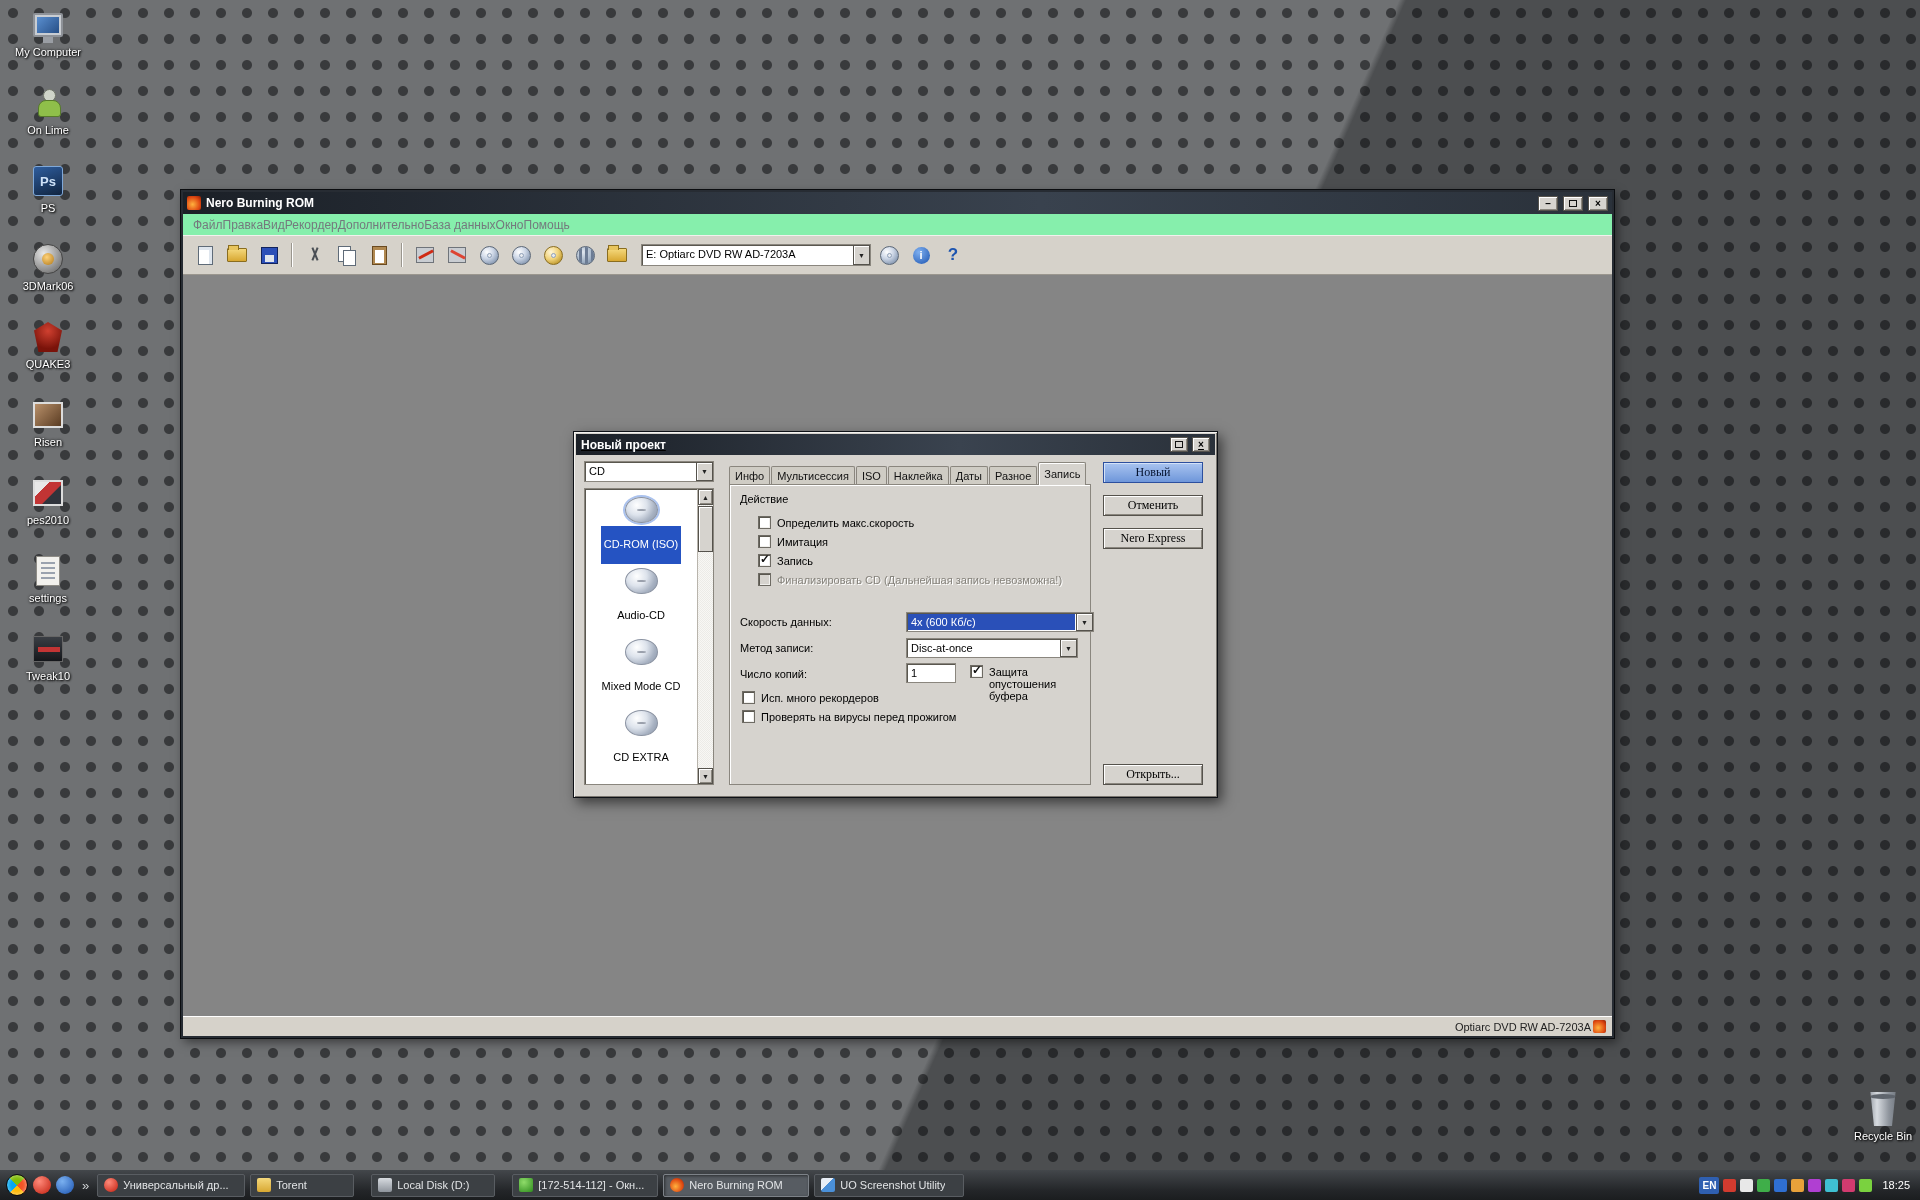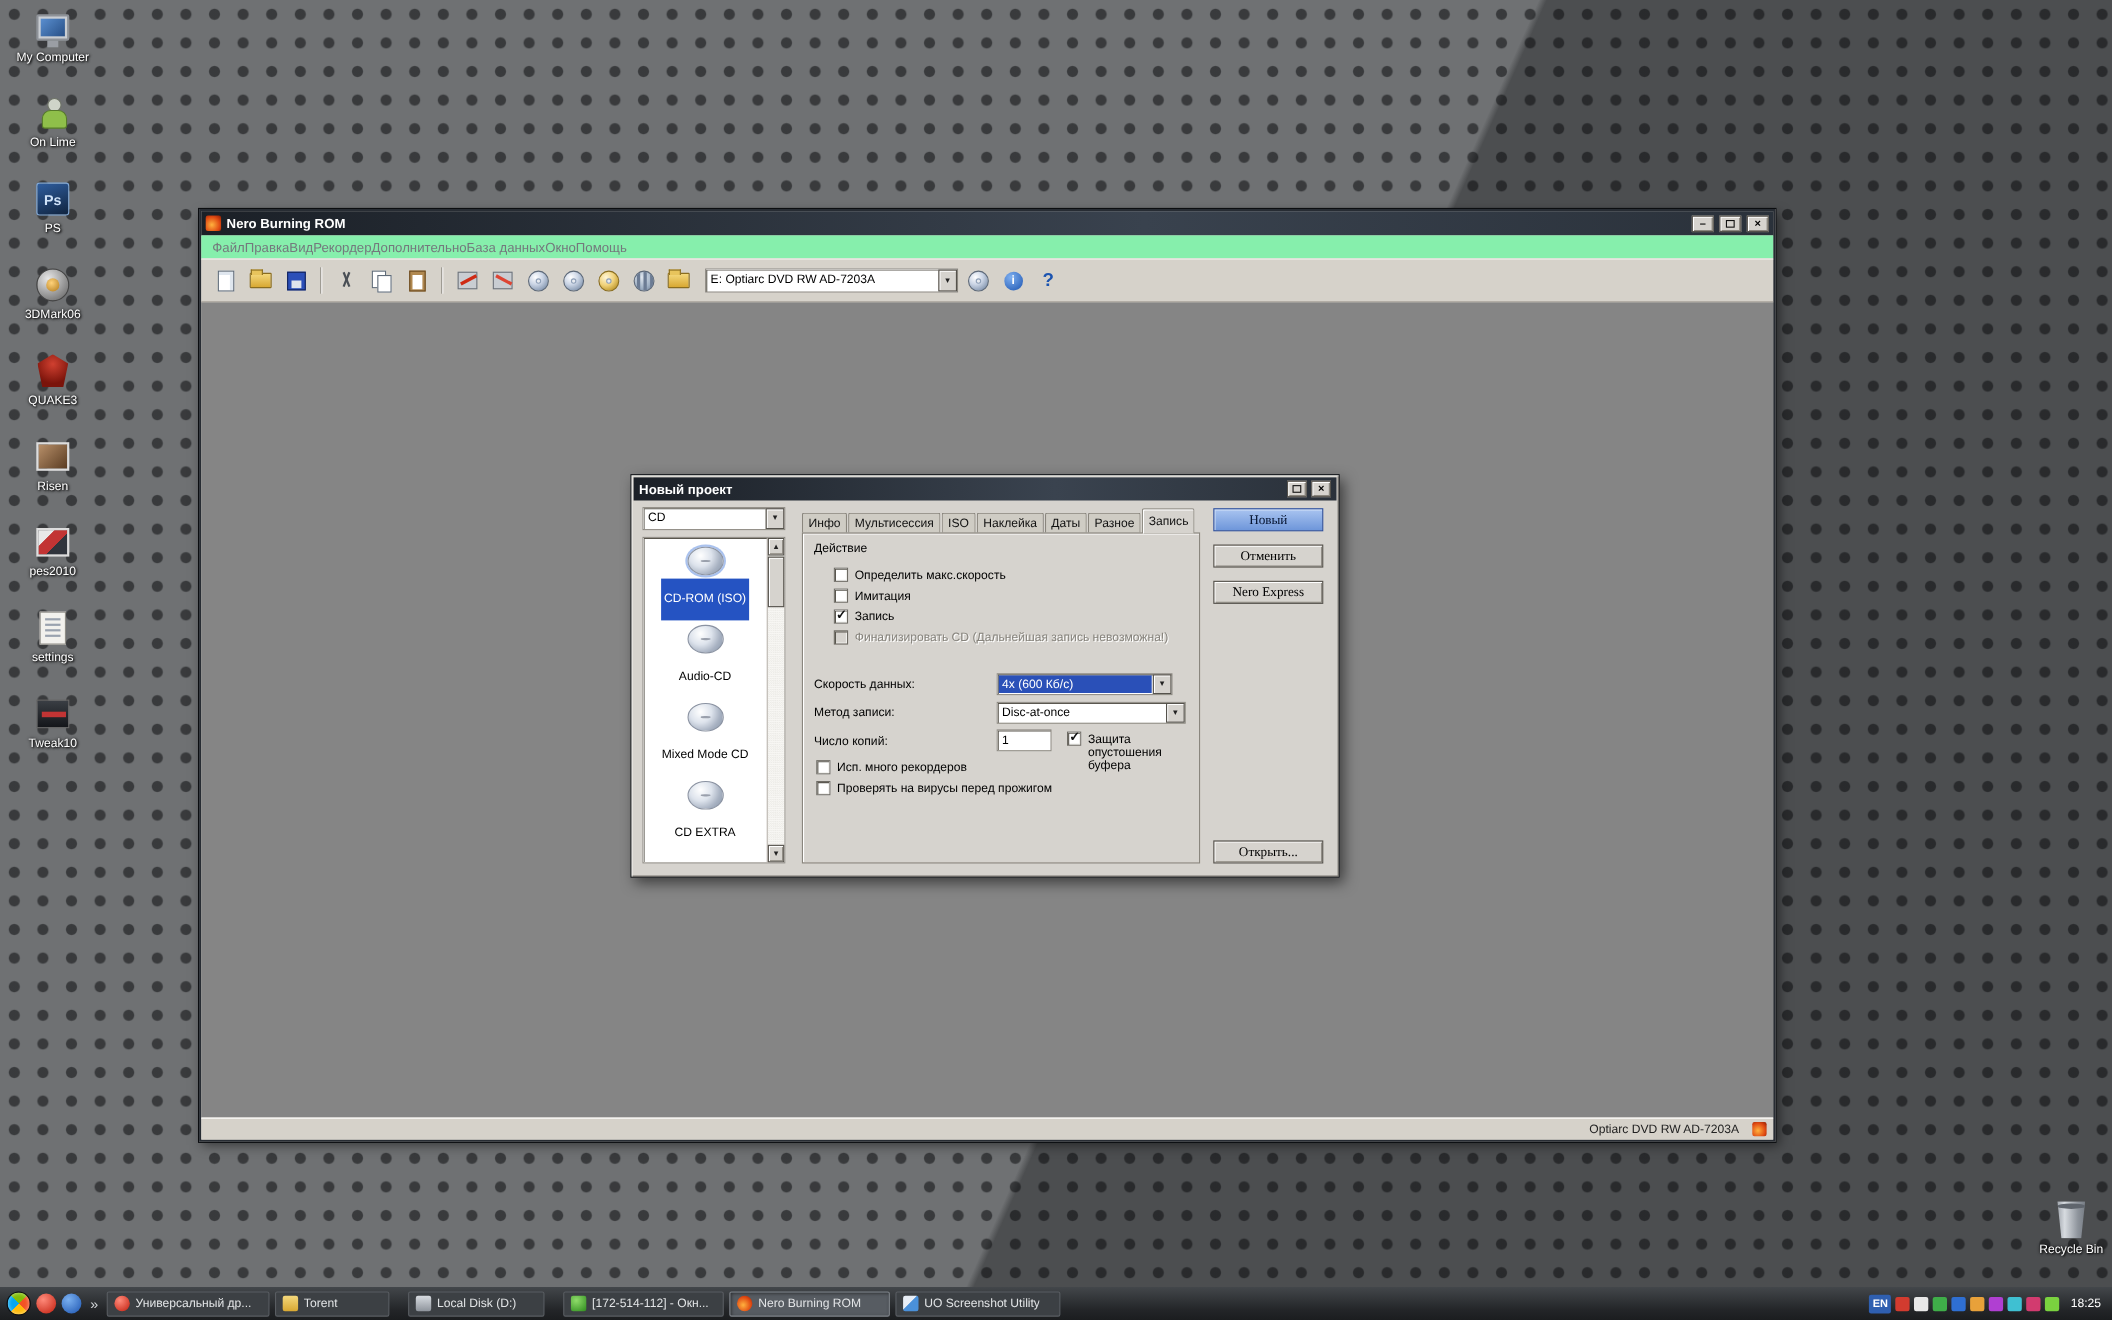--- a/index.html
+++ b/index.html
@@ -84,26 +84,26 @@
   .i-burn.alt::after { transform:rotate(28deg); background:#d43; }
   .i-disc { width:19px; height:19px; border-radius:50%; background:radial-gradient(circle at 35% 30%, #ffffff, #ccd6e6 40%, #8fa0b8 75%, #6c7c94); border:1px solid #5c6878; position:relative; }
   .i-disc::after { content:""; position:absolute; inset:6px; border-radius:50%; background:#e8ebf0; border:1px solid #8fa0b8; }
   .i-disc.gold { background:radial-gradient(circle at 35% 30%, #fff6d8, #f0d27a 45%, #c09a30 80%); border-color:#8a6d1f; }
   .i-globe { width:19px; height:19px; border-radius:50%; background:radial-gradient(circle at 35% 30%, #dfe6ee, #9fb0c4 60%, #6c7c94); border:1px solid #5c6878; position:relative; overflow:hidden; }
   .i-globe::after { content:""; position:absolute; left:8px; top:-2px; width:3px; height:24px; background:#6c7c94; box-shadow:-6px 0 0 #6c7c94, 6px 0 0 #6c7c94; }
   .i-info { width:17px; height:17px; border-radius:50%; background:radial-gradient(circle at 35% 30%, #7fb0f0, #1c54b0); color:#fff; font-size:11px; font-weight:bold; display:flex; align-items:center; justify-content:center; }
   .i-help { color:#1c54b0; font-size:17px; font-weight:bold; }
   .drive-combo { width:230px; height:22px; margin-left:6px; }
   .content { flex:1; background:#858585; }
-  .statusbar { height:20px; background:#d6d2ca; border-top:1px solid #fff; display:flex; align-items:center; justify-content:flex-end; gap:12px; padding:0 6px; flex:0 0 20px; }
+  .statusbar { height:20px; background:#d6d2ca; border-top:1px solid #fff; display:flex; align-items:center; justify-content:flex-end; gap:2px; padding:0 6px; flex:0 0 20px; }
   .statusbar span { font-size:11px; color:#222; }
 
   
   .dialog { position:absolute; left:573px; top:431px; width:645px; height:367px; background:#d6d3ce; border:1px solid #0e1116; box-shadow: inset 1px 1px 0 #f4f3f0, inset -1px -1px 0 #7a7670, 4px 5px 12px rgba(0,0,0,.55); z-index:2; }
-  .dtitle { position:absolute; left:2px; top:2px; right:2px; height:21px; background:linear-gradient(90deg,#1b2027,#3a434f 60%,#2a313a); display:flex; align-items:center; padding:0 5px; gap:4px; }
+  .dtitle { position:absolute; left:2px; top:2px; right:2px; height:21px; background:linear-gradient(90deg,#1b2027,#3a434f 60%,#2a313a); display:flex; align-items:center; padding:0 5px; gap:4px;text-decoration:underline; }
   .dtitle .t { color:#fff; font-size:12px; font-weight:bold; flex:1; }
   .dbtn { width:18px; height:15px; font-size:10px; font-weight:bold; }
   .dbtn .sq { width:8px; height:7px; border:1px solid #111; }
   .media-combo { position:absolute; left:10px; top:29px; width:130px; height:21px; }
   .listbox { position:absolute; left:10px; top:56px; width:130px; height:297px; background:#fff; border:1px solid #8a867e; box-shadow: inset 1px 1px 0 #5a574f; display:flex; }
   .plist { flex:1; padding-top:4px; }
   .pitem { height:71px; display:flex; flex-direction:column; align-items:center; gap:3px; padding-top:4px; }
   .disc { width:33px; height:33px; border-radius:50%; background:radial-gradient(circle at 35% 30%, #ffffff, #dde3ec 38%, #a8b2c2 68%, #8794a8); border:1px solid #8b93a2; position:relative; }
   .disc::after { content:""; position:absolute; inset:11px; border-radius:50%; background:#eceef2; border:1px solid #9aa0ac; }
   .plabel { font-size:11px; color:#000; padding:13px 3px; text-align:center; line-height:1.05; }
@@ -350,21 +350,21 @@
     <div class="cbrow" style="left:28px; top:69px;">
       <div class="cbx checked"></div>
       <div class="lbl">Запись</div>
     </div>
     <div class="cbrow disabled" style="left:28px; top:88px;">
       <div class="cbx disabled"></div>
       <div class="lbl">Финализировать CD (Дальнейшая запись невозможна!)</div>
     </div>
 
     <div class="flabel" style="left:10px; top:131px;">Скорость данных:</div>
-    <div class="combo pcombo" style="left:176px; top:127px; width:160px;">
+    <div class="combo pcombo" style="left:176px; top:127px; width:188px;">
       <div class="combo-text focus">4x (600 Кб/с)</div>
       <div class="combo-btn"></div>
     </div>
 
     <div class="flabel" style="left:10px; top:157px;">Метод записи:</div>
     <div class="combo pcombo" style="left:176px; top:153px; width:172px;">
       <div class="combo-text">Disc-at-once</div>
       <div class="combo-btn"></div>
     </div>
 

